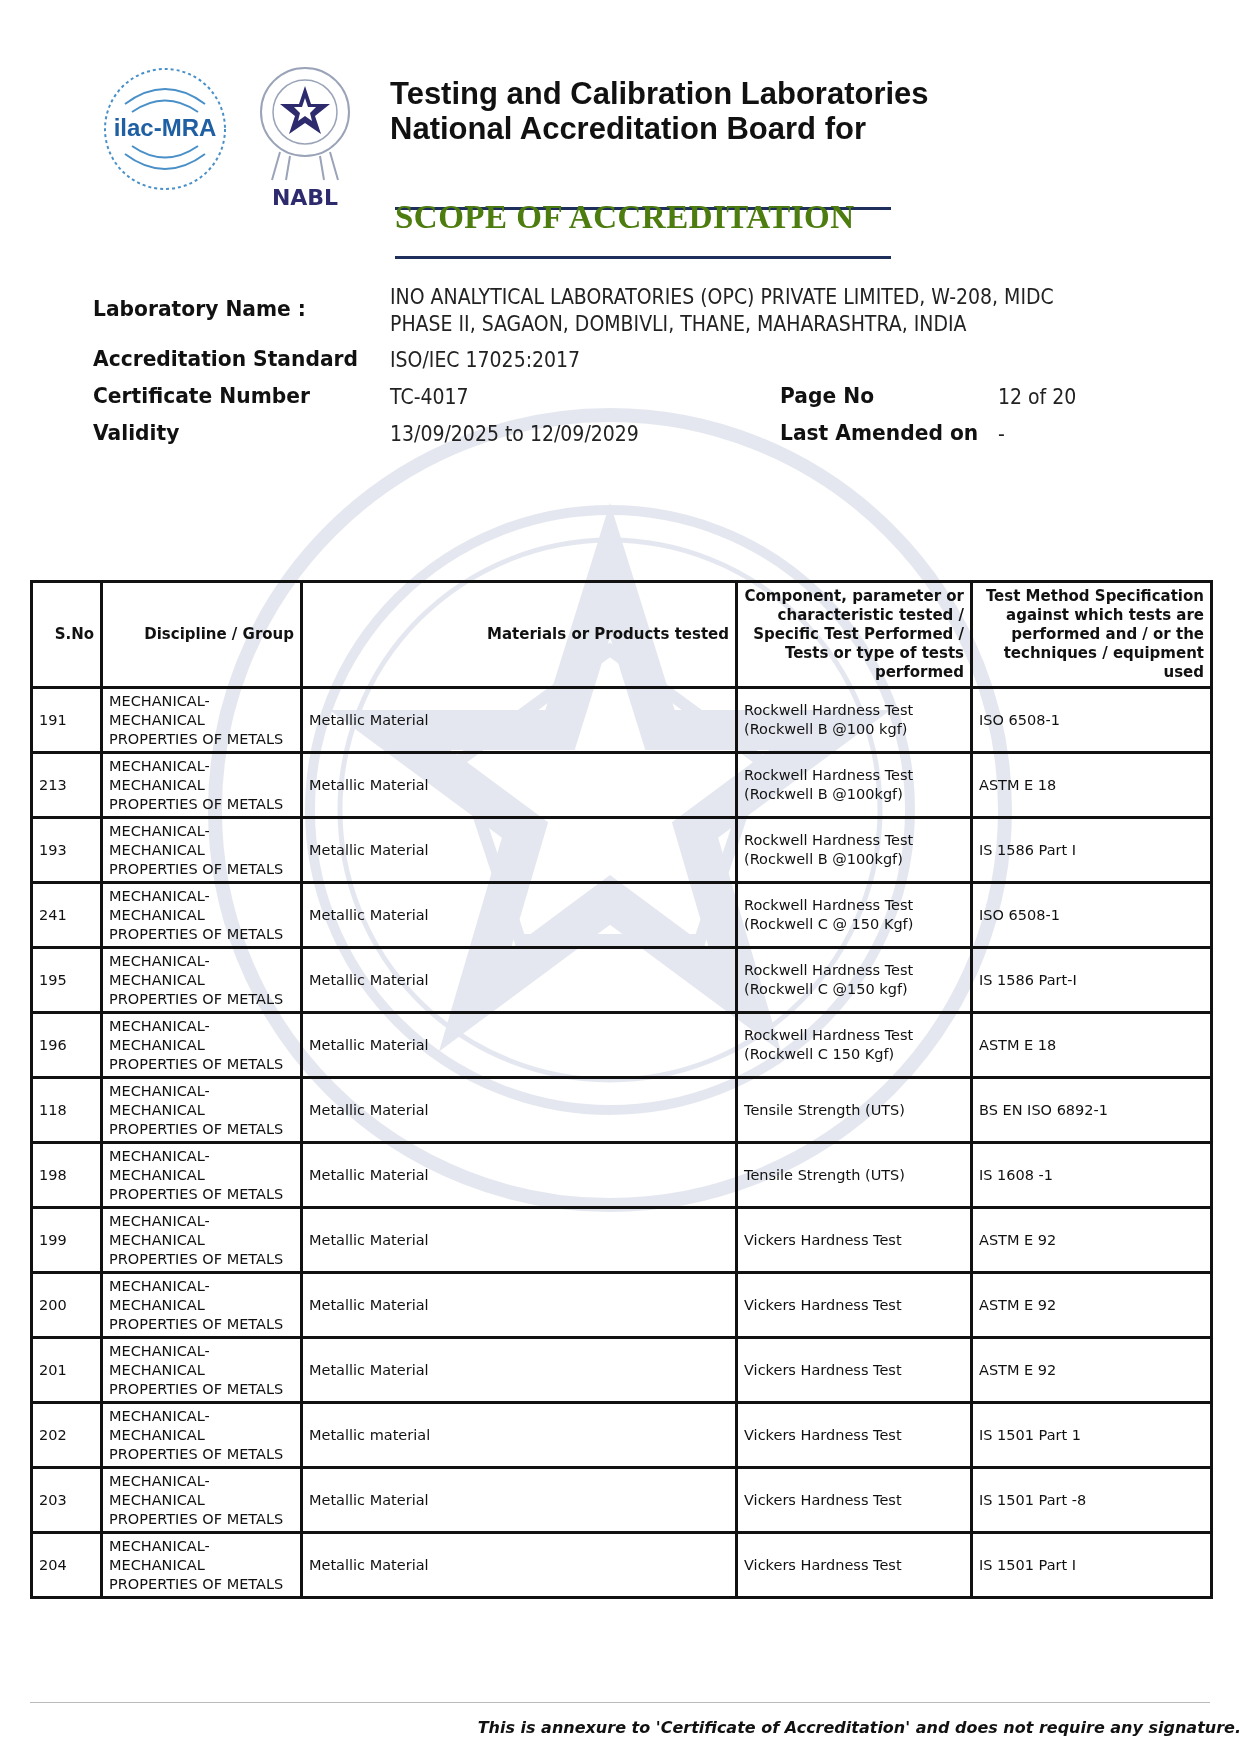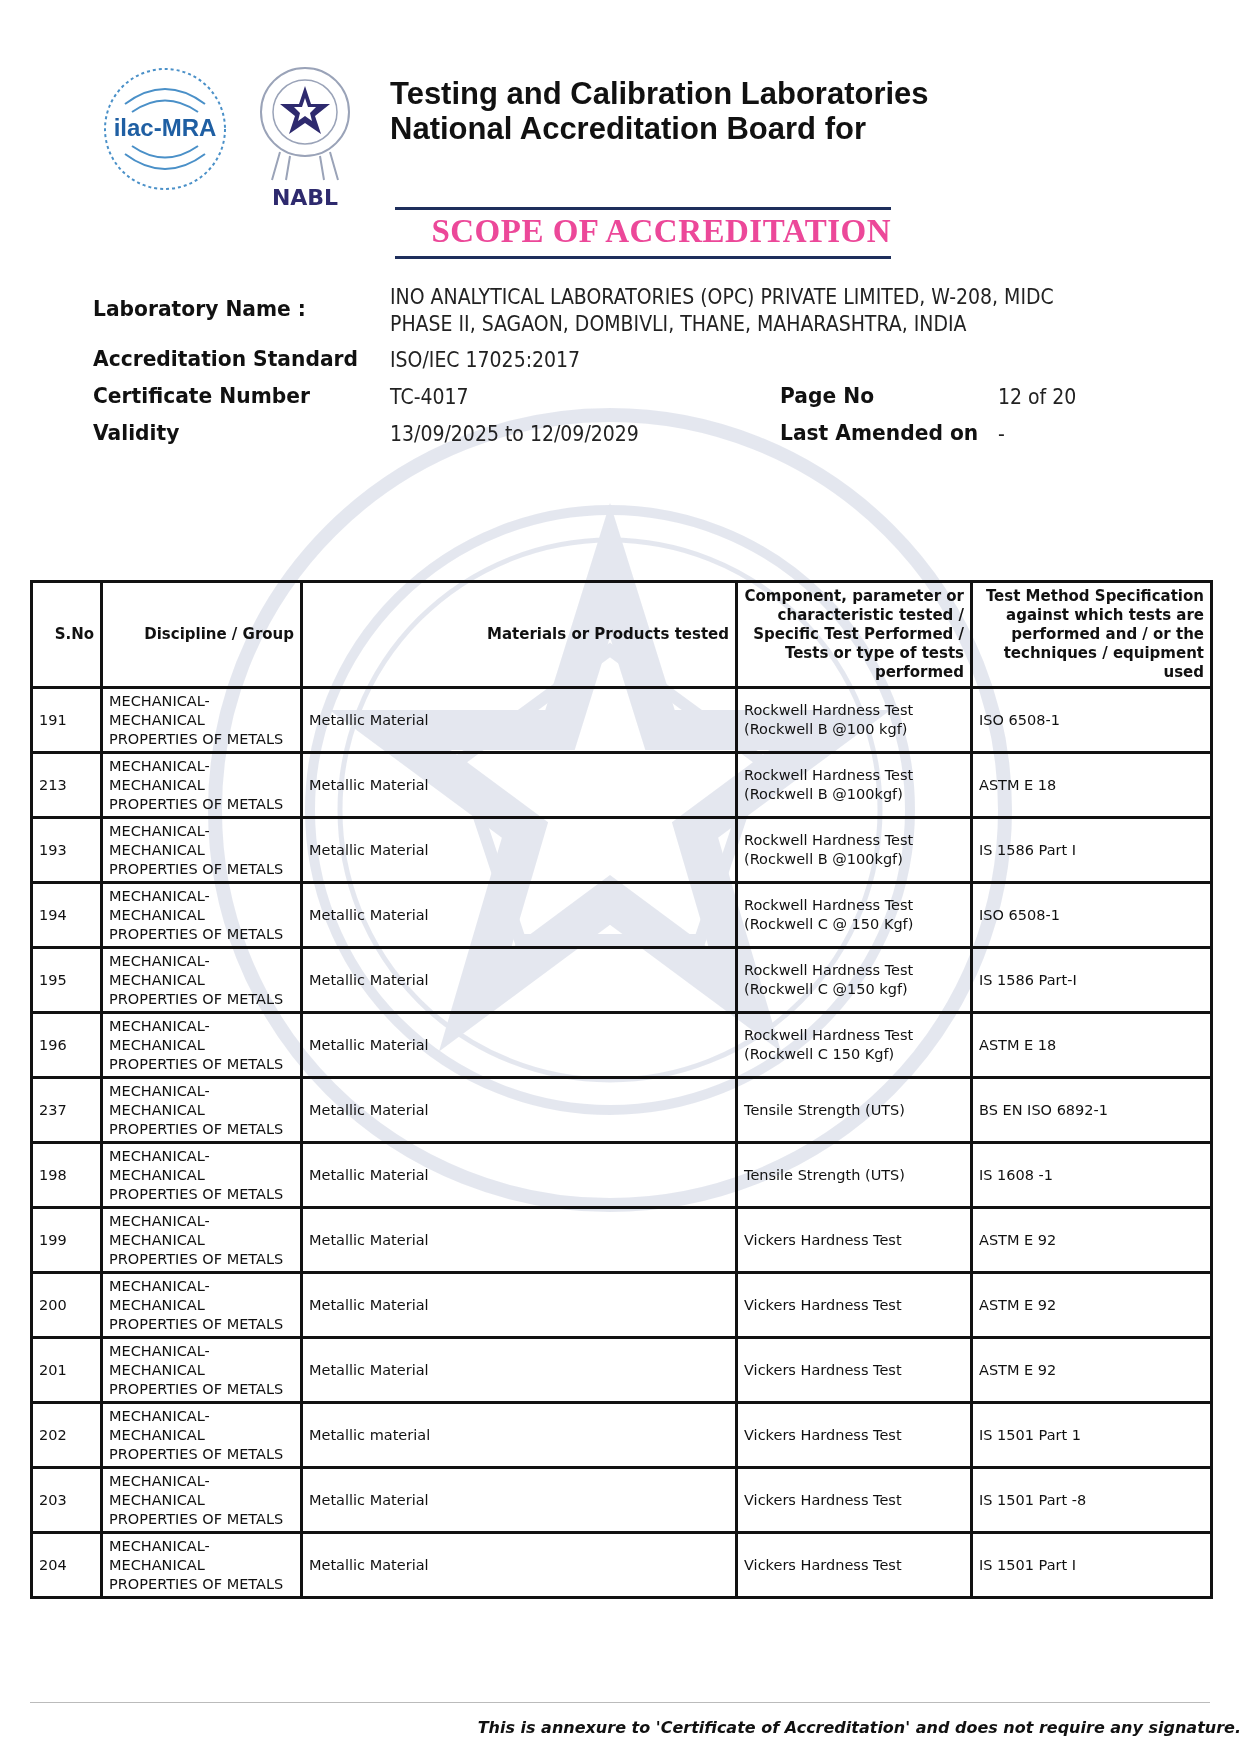--- a/index.html
+++ b/index.html
@@ -5,21 +5,21 @@
   html, body { margin:0; padding:0; background:#ffffff; }
   body { width:1241px; height:1754px; position:relative; overflow:hidden; font-family:"DejaVu Sans", sans-serif; color:#111; }
 
   .watermark { position:absolute; left:200px; top:400px; width:820px; height:820px; opacity:0.13; pointer-events:none; }
 
   .logo-ilac { position:absolute; left:100px; top:64px; width:130px; height:130px; }
   .logo-nabl { position:absolute; left:250px; top:62px; width:110px; height:150px; }
 
   .org-title { position:absolute; left:390px; top:76px; font-family:"Liberation Sans", sans-serif; font-weight:bold; font-size:31px; line-height:35px; color:#111; }
   .scope-line-top { position:absolute; left:395px; top:207px; width:496px; height:3px; background:#1e2f5c; }
-  .scope-title { position:absolute; left:395px; top:213px; width:496px; text-align:right; font-family:"Liberation Serif", serif; font-weight:bold; font-size:33px; letter-spacing:0.5px; color:#ec4899; }
+  .scope-title { position:absolute; left:395px; top:199px; width:496px; text-align:left; font-family:"Liberation Serif", serif; font-weight:bold; font-size:33px; letter-spacing:0.5px; color:#4d7c0f; }
   .scope-line-bot { position:absolute; left:395px; top:256px; width:496px; height:3px; background:#1e2f5c; }
 
   .meta-label { position:absolute; font-family:"DejaVu Sans", sans-serif; font-weight:bold; font-size:22px; color:#111; transform:scaleX(0.92); transform-origin:left; }
   .meta-value { position:absolute; font-family:"DejaVu Sans", sans-serif; font-size:21px; color:#222; transform:scaleX(0.9); transform-origin:left; line-height:27px; white-space:nowrap; }
 
   table.scope { position:absolute; left:30px; top:580px; width:1180px; border-collapse:collapse; table-layout:fixed; background:transparent; }
   table.scope th, table.scope td { border:3px solid #111; padding:0 6px; }
   table.scope th { font-family:"DejaVu Sans", sans-serif; font-weight:bold; font-size:15px; text-align:right; line-height:19px; height:103px; }
   table.scope td { font-family:"DejaVu Sans", sans-serif; font-size:14.5px; line-height:19px; height:62px; vertical-align:middle; }
   col.c1 { width:70px; } col.c2 { width:200px; } col.c3 { width:435px; } col.c4 { width:235px; } col.c5 { width:240px; }
@@ -117,42 +117,42 @@
         <td>ASTM E 18</td>
       </tr>
       <tr>
         <td>193</td>
         <td>MECHANICAL- MECHANICAL PROPERTIES OF METALS</td>
         <td>Metallic Material</td>
         <td>Rockwell Hardness Test (Rockwell B @100kgf)</td>
         <td>IS 1586 Part I</td>
       </tr>
       <tr>
-        <td>194</td>
+        <td>241</td>
         <td>MECHANICAL- MECHANICAL PROPERTIES OF METALS</td>
         <td>Metallic Material</td>
         <td>Rockwell Hardness Test (Rockwell C @ 150 Kgf)</td>
         <td>ISO 6508-1</td>
       </tr>
       <tr>
         <td>195</td>
         <td>MECHANICAL- MECHANICAL PROPERTIES OF METALS</td>
         <td>Metallic Material</td>
         <td>Rockwell Hardness Test (Rockwell C @150 kgf)</td>
         <td>IS 1586 Part-I</td>
       </tr>
       <tr>
         <td>196</td>
         <td>MECHANICAL- MECHANICAL PROPERTIES OF METALS</td>
         <td>Metallic Material</td>
         <td>Rockwell Hardness Test (Rockwell C 150 Kgf)</td>
         <td>ASTM E 18</td>
       </tr>
       <tr>
-        <td>237</td>
+        <td>118</td>
         <td>MECHANICAL- MECHANICAL PROPERTIES OF METALS</td>
         <td>Metallic Material</td>
         <td>Tensile Strength (UTS)</td>
         <td>BS EN ISO 6892-1</td>
       </tr>
       <tr>
         <td>198</td>
         <td>MECHANICAL- MECHANICAL PROPERTIES OF METALS</td>
         <td>Metallic Material</td>
         <td>Tensile Strength (UTS)</td>

